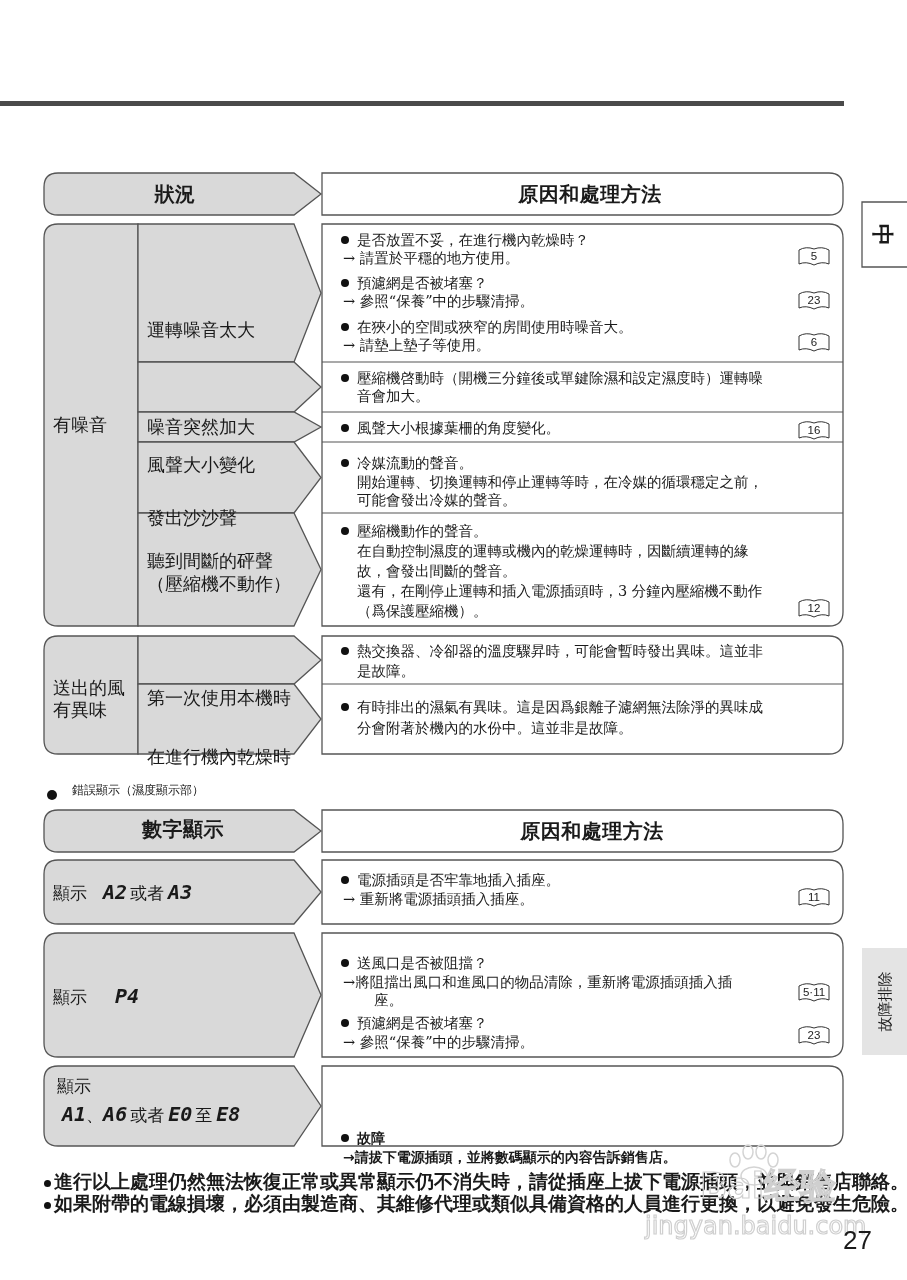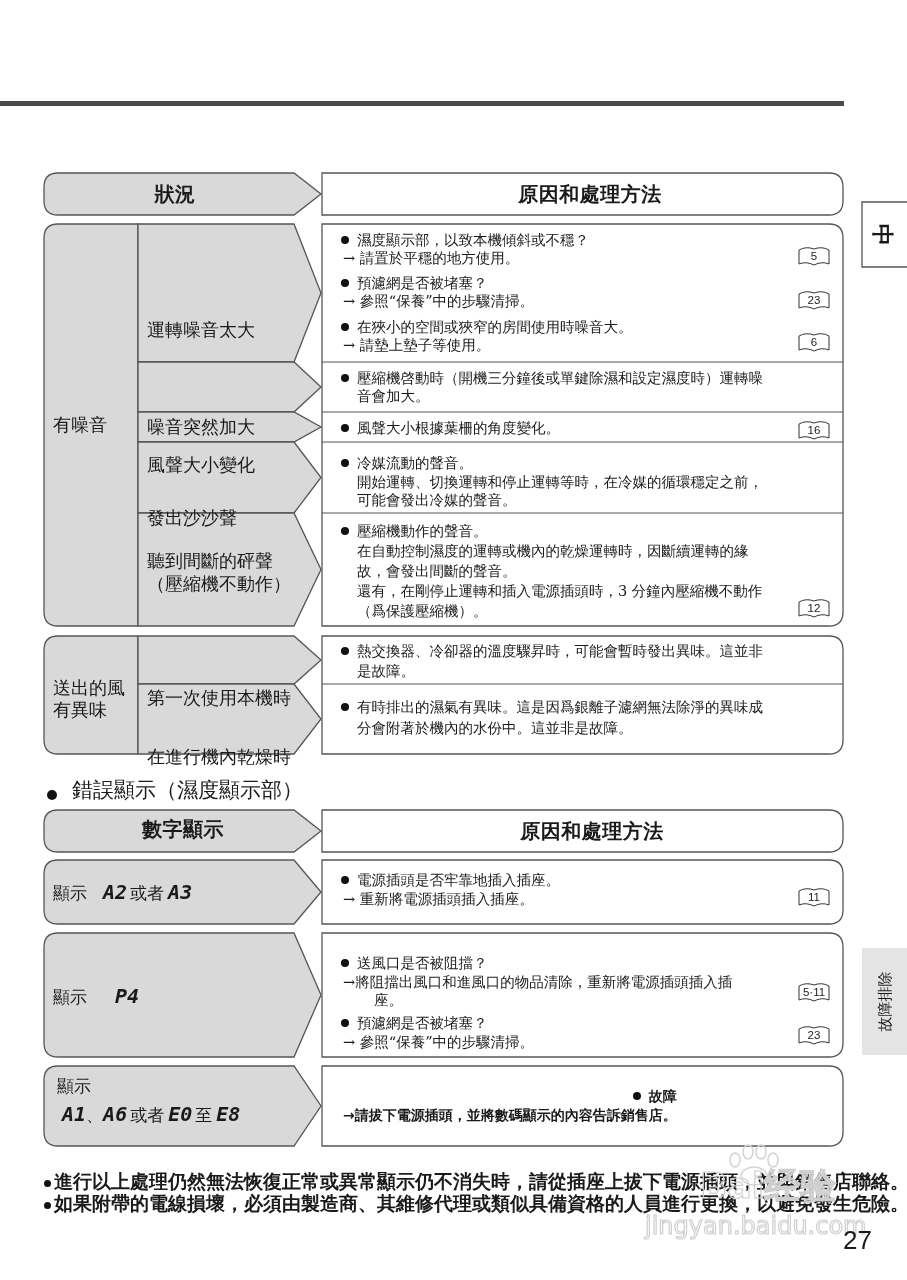--- a/index.html
+++ b/index.html
@@ -26,21 +26,21 @@
   .arr { padding-left:2px; }
   .ind2 { padding-left:33px; }
   .dot { display:inline-block; width:8px; height:8px; border-radius:50%; background:#111; margin-right:8px; vertical-align:1px; }
   .dot-big { display:inline-block; width:10px; height:10px; border-radius:50%; background:#111; }
   .book { width:34px; height:22px; }
   .book svg { position:absolute; left:0; top:0; }
   .book-num { position:absolute; left:0; top:4px; width:34px; text-align:center; font-size:11.5px; line-height:14px;
               font-family:"Liberation Sans", sans-serif; color:#222; }
   .seg { font-family:"DejaVu Sans Mono", monospace; font-style:italic; font-weight:bold; font-size:20px; letter-spacing:0px; }
   .elabel { font-size:17px; line-height:22px; }
-  .sec-title { font-size:21px; line-height:22px; }
+  .sec-title { font-size:12px; line-height:22px; }
   .foot { font-size:19px; line-height:22px; font-weight:bold; font-family:"DejaVu Sans", sans-serif; }
   .foot .dot { width:7px; height:7px; margin-right:3px; }
   .pno { font-size:26px; line-height:28px; font-family:"Liberation Sans", sans-serif; }
   .tab { display:flex; align-items:center; justify-content:center; }
   .tab-lang span { display:inline-block; transform:rotate(90deg); font-size:22px; font-weight:bold; }
   .tab-sec span { display:inline-block; transform:rotate(-90deg); font-size:15px; white-space:nowrap; }
   .wm { color:rgba(255,255,255,0); -webkit-text-stroke:1.2px #cfcfcf; font-family:"DejaVu Sans", sans-serif; font-weight:bold; }
 </style>
 </head>
 <body>
@@ -101,21 +101,21 @@
   <div class="abs lbl" style="left:147px; top:282px;">運轉噪音太大</div>
   <div class="abs lbl" style="left:147px; top:379px;">噪音突然加大</div>
   <div class="abs lbl" style="left:147px; top:417px;">風聲大小變化</div>
   <div class="abs lbl" style="left:147px; top:470px;">發出沙沙聲</div>
   <div class="abs lbl2" style="left:147px; top:549px;">
     <span class="ln">聽到間斷的砰聲</span>
     <span class="ln">（壓縮機不動作）</span>
   </div>
 
   <div class="abs txt" style="left:341px; top:231px;">
-    <span class="ln"><span class="dot"></span><span>濕度顯示部，以致本機傾斜或不穩？</span></span>
+    <span class="ln"><span class="dot"></span><span>是否放置不妥，在進行機內乾燥時？</span></span>
     <span class="ln arr">→ 請置於平穩的地方使用。</span>
   </div>
   <div class="abs txt" style="left:341px; top:274px;">
     <span class="ln"><span class="dot"></span><span>預濾網是否被堵塞？</span></span>
     <span class="ln arr">→ 參照“保養”中的步驟清掃。</span>
   </div>
   <div class="abs txt" style="left:341px; top:318px;">
     <span class="ln"><span class="dot"></span><span>在狹小的空間或狹窄的房間使用時噪音大。</span></span>
     <span class="ln arr">→ 請墊上墊子等使用。</span>
   </div>
@@ -232,21 +232,21 @@
     <svg width="34" height="22" viewBox="0 0 34 22">
         <path d="M2,5 Q9,1 17,4 Q25,1 32,5 V19 Q25,16 17,20 Q9,16 2,19 Z" fill="none" stroke="#333" stroke-width="1"></path>
       </svg>
     <span class="book-num">23</span>
   </div>
 
   <div class="abs elabel" style="left:57px; top:1075px;">顯示</div>
   <div class="abs elabel" style="left:62px; top:1103px;">
     <span class="seg">A1</span><span>、</span><span class="seg">A6</span><span style="margin-left:3px;">或者</span><span class="seg" style="margin-left:4px;">E0</span><span style="margin-left:3px;">至</span><span class="seg" style="margin-left:4px;">E8</span>
   </div>
-  <div class="abs txt sans lh19" style="left:341px; top:1087px;text-align:right;">
+  <div class="abs txt sans lh19" style="left:341px; top:1129px;">
     <span class="ln"><span class="dot"></span><span>故障</span></span>
     <span class="ln arr">→請拔下電源插頭，並將數碼顯示的內容告訴銷售店。</span>
   </div>
 
   <div class="abs foot" style="left:44px; top:1170px;">
     <span class="dot"></span><span>進行以上處理仍然無法恢復正常或異常顯示仍不消失時，請從插座上拔下電源插頭，並與銷售店聯絡。</span>
   </div>
   <div class="abs foot" style="left:44px; top:1192px;">
     <span class="dot"></span><span>如果附帶的電線損壞，必須由製造商、其維修代理或類似具備資格的人員進行更換，以避免發生危險。</span>
   </div>

